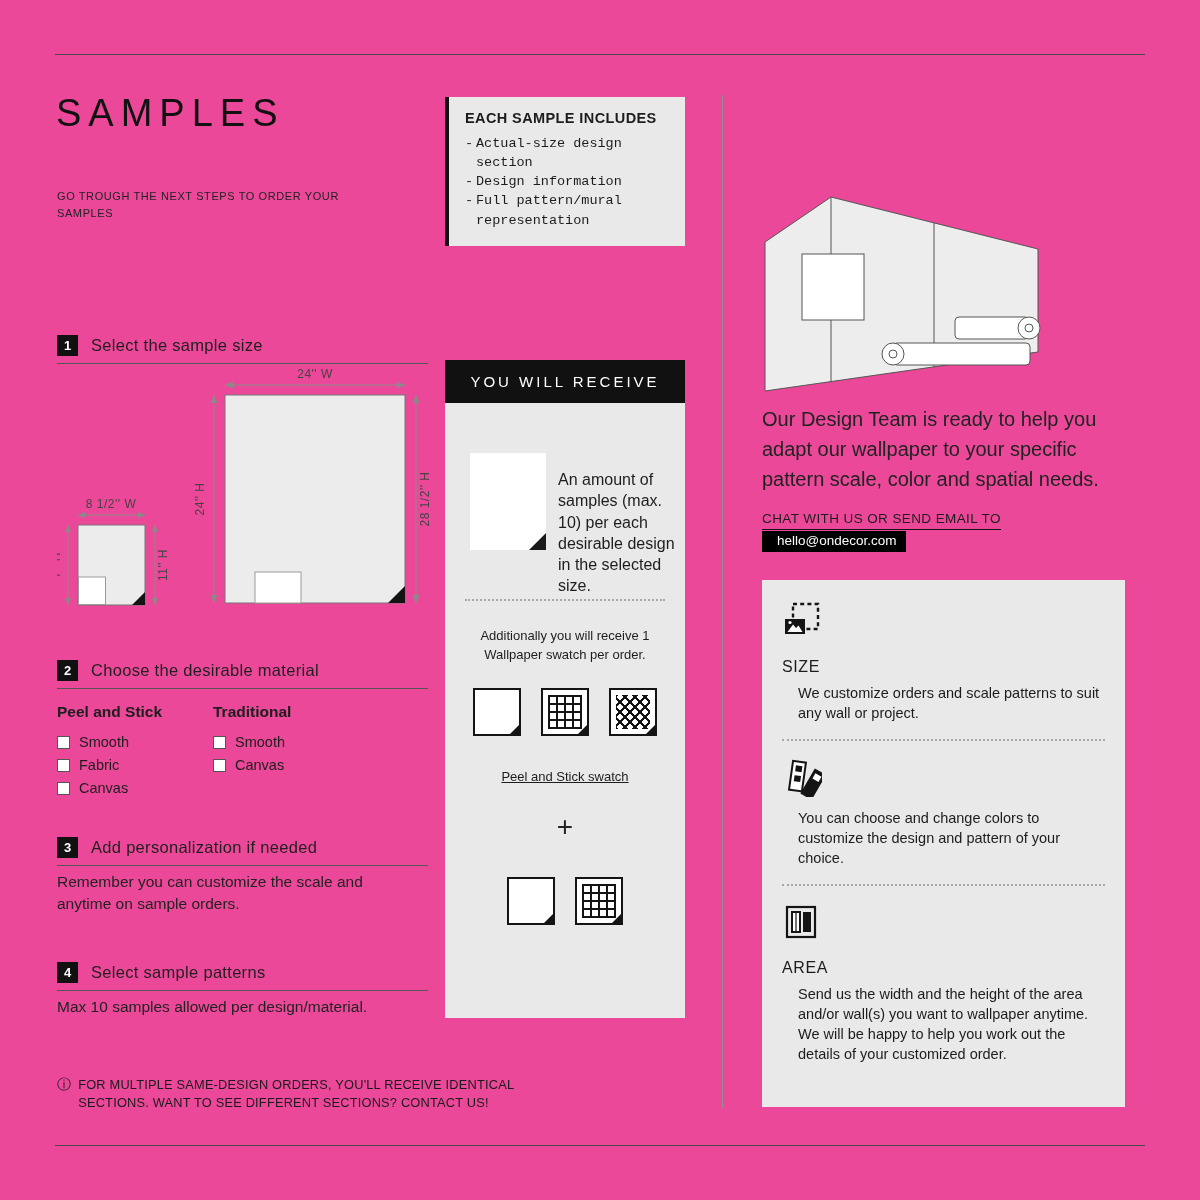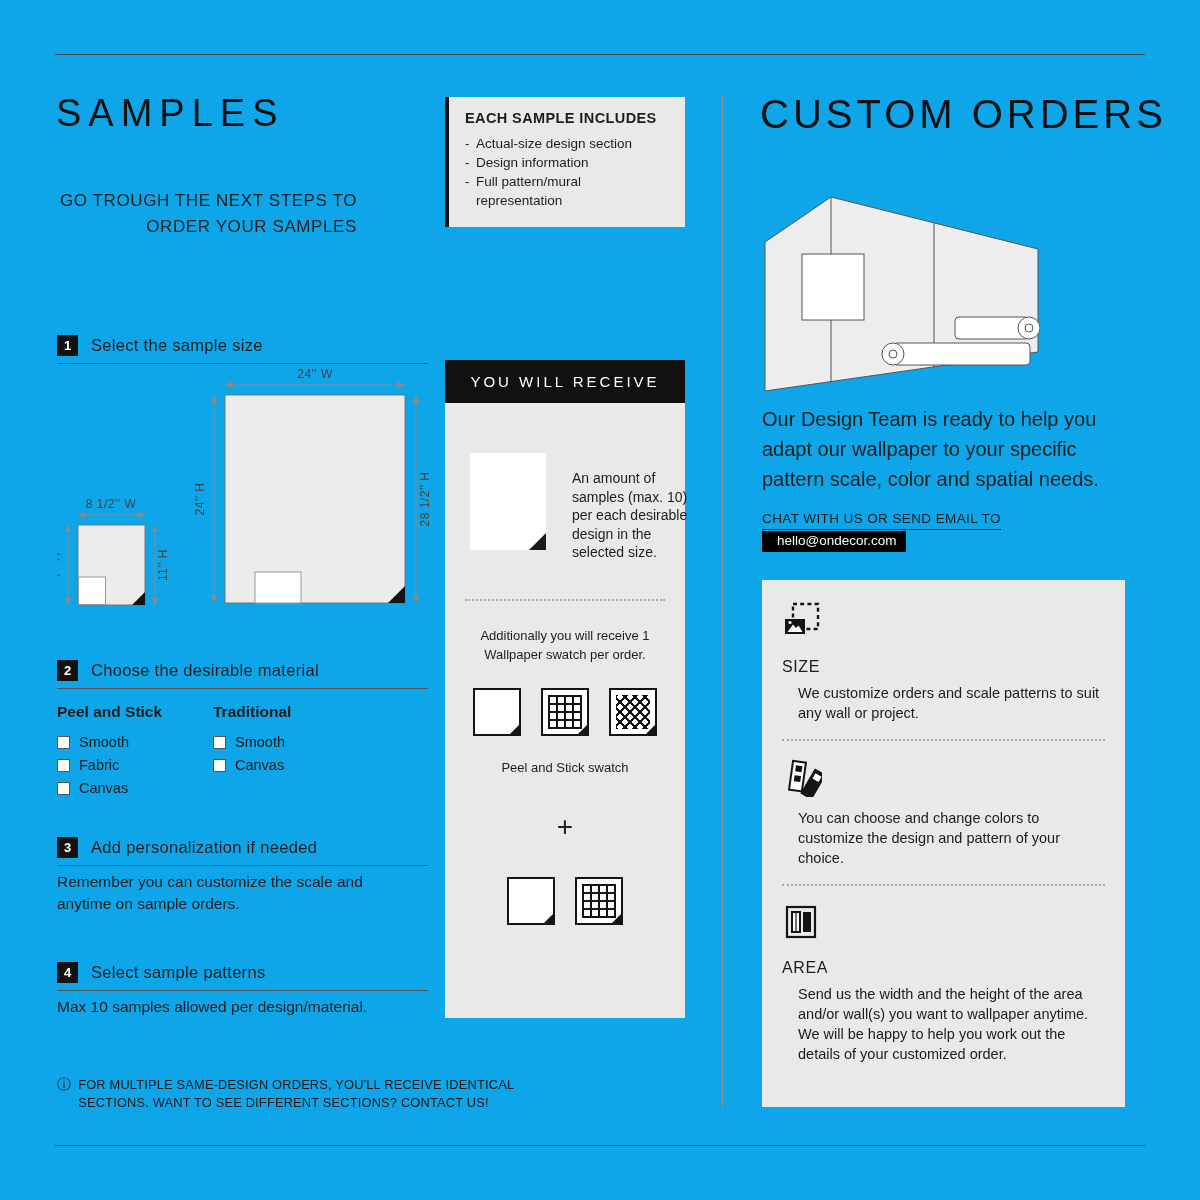--- a/index.html
+++ b/index.html
@@ -1,29 +1,29 @@
 <!DOCTYPE html>
 <html><head>
 <meta charset="utf-8">
 <style>
   html,body{margin:0;padding:0;}
   body{width:1200px;height:1200px;background:#fff;font-family:"Liberation Sans",sans-serif;color:#1d1d1d;}
-  #page{position:relative;width:1200px;height:1200px;overflow:hidden;background:#0ea5e9;}
+  #page{position:relative;width:1200px;height:1200px;overflow:hidden;background:#ec4899;}
   .abs{position:absolute;}
   .rule{position:absolute;left:55px;width:1090px;height:1px;background:#4a4a4a;}
   .vdiv{position:absolute;left:722px;top:95px;width:1px;height:1013px;background:#8f8f8f;}
 
   
   .big-title{font-size:38px;font-weight:500;letter-spacing:7px;color:#111;}
-  .intro{font-size:17px;line-height:1.5;letter-spacing:0.6px;color:#222;text-align:right;}
+  .intro{font-size:11px;line-height:1.5;letter-spacing:0.6px;color:#222;}
 
   
   .includes{left:445px;top:97px;width:240px;box-sizing:border-box;background:#e9e9e9;border-left:4px solid #111;padding:13px 15px 16px 16px;}
   .includes-title{font-size:14.5px;font-weight:bold;letter-spacing:0.4px;margin-bottom:8px;}
-  .inc-item{font-size:13.5px;line-height:1.42;position:relative;padding-left:11px;}
+  .inc-item{font-size:13.5px;line-height:1.42;position:relative;padding-left:11px;font-family:Liberation Mono, monospace;}
   .inc-item::before{content:"-";position:absolute;left:0;}
 
   
   .step-row{position:absolute;left:57px;width:371px;display:flex;align-items:center;gap:13px;padding-bottom:7px;border-bottom:1px solid #555;}
   .step-num{width:21px;height:21px;background:#111;color:#fff;display:flex;align-items:center;justify-content:center;font-size:13px;font-weight:bold;flex:0 0 21px;}
   .step-label{font-size:16.5px;letter-spacing:0.3px;color:#1f1f1f;}
 
   
   .mat-col{position:absolute;top:694px;margin-top:9px;}
   .mat-head{font-size:15.5px;font-weight:bold;margin-bottom:10px;}
@@ -33,32 +33,32 @@
   .note{position:absolute;left:57px;font-size:15.5px;line-height:1.4;color:#222;}
 
   .footnote{position:absolute;left:57px;top:1076px;width:482px;display:flex;gap:7px;font-size:12.8px;line-height:1.4;letter-spacing:0.2px;color:#1a1a1a;}
   .footnote .i{font-size:14px;line-height:1.25;}
 
   
   .receive-header{position:absolute;left:445px;top:360px;width:240px;height:43px;background:#111;color:#fff;display:flex;align-items:center;justify-content:center;font-size:15px;letter-spacing:3px;}
   .receive-panel{position:absolute;left:445px;top:403px;width:240px;height:615px;background:#e9e9e9;}
   .page-icon{position:absolute;left:25px;top:50px;width:76px;height:97px;background:#fff;}
   .fold{position:absolute;right:0;bottom:0;width:0;height:0;border-left:17px solid transparent;border-bottom:17px solid #1a1a1a;}
-  .recv-text{position:absolute;left:127px;top:66px;width:117px;font-size:14px;line-height:1.33;}
+  .recv-text{position:absolute;left:113px;top:66px;width:117px;font-size:16px;line-height:1.33;}
   .dotted{border-top:2px dotted #a8a8a8;}
   .dot-mid{position:absolute;left:20px;top:196px;width:200px;}
   .addl{position:absolute;left:14px;top:224px;width:212px;text-align:center;font-size:13px;line-height:1.45;}
   .swrow{position:absolute;left:0;width:240px;display:flex;justify-content:center;gap:20px;}
   .swatch{width:48px;height:48px;box-sizing:border-box;border:2px solid #141414;background:#fff;position:relative;}
   .pat{position:absolute;inset:5px;}
   .pat-grid{background-image:repeating-linear-gradient(0deg,#141414 0 2px,transparent 2px 8px),repeating-linear-gradient(90deg,#141414 0 2px,transparent 2px 8px);}
   .pat-cross{background-image:repeating-linear-gradient(45deg,#141414 0 2px,transparent 2px 7px),repeating-linear-gradient(135deg,#141414 0 2px,transparent 2px 7px);}
   .sw-fold{position:absolute;right:-2px;bottom:-2px;width:0;height:0;border-left:13px solid transparent;border-bottom:13px solid #141414;}
   .swlabel{position:absolute;left:0;width:240px;text-align:center;font-size:13px;line-height:1.4;}
-  .swlabel .inner{width:130px;margin:0 auto;}
+  .swlabel .inner{width:130px;margin:9px auto;text-decoration:underline;}
   .plus{position:absolute;left:0;width:240px;text-align:center;font-size:28px;font-weight:300;color:#222;}
 
   
   .custom-intro{position:absolute;left:762px;top:404px;width:368px;font-size:20px;line-height:1.5;color:#222;}
   .chat{position:absolute;left:762px;top:509px;}
   .chat span{display:inline-block;font-size:13.5px;letter-spacing:0.4px;border-bottom:1px solid #111;padding-bottom:3px;}
   .email{position:absolute;left:762px;top:531px;background:#000;color:#fff;font-size:13.5px;padding:2px 9px 4px 15px;}
   .features{position:absolute;left:762px;top:580px;width:363px;height:527px;box-sizing:border-box;background:#e9e9e9;padding:21px 20px;}
   .feat-title{font-size:16px;font-weight:500;letter-spacing:0.6px;margin-top:13px;}
   .feat-text{font-size:14.5px;line-height:1.38;margin-top:7px;color:#1c1c1c;margin-left:16px;}
@@ -207,21 +207,20 @@
       <div class="swatch">
           <div class="sw-fold"></div>
         </div>
       <div class="swatch">
           <div class="pat pat-grid"></div>
           <div class="sw-fold"></div>
         </div>
     </div>
   </div>
 
-  <div class="abs big-title" style="left:760px;top:92px;font-size:40px;letter-spacing:4px;">CUSTOM ORDERS</div>
 
   <svg class="abs" style="left:762px;top:194px;" width="280" height="202" viewBox="0 0 280 202">
     <polygon points="3,48 69,3 276,55 276,158 3,197" fill="#ededed" stroke="#555"></polygon>
     <line x1="69" y1="3" x2="69" y2="188" stroke="#555"></line>
     <line x1="172" y1="29" x2="172" y2="173" stroke="#555"></line>
     <rect x="40" y="60" width="62" height="66" fill="#ffffff" stroke="#555"></rect>
     <rect x="193" y="123" width="74" height="22" rx="4" fill="#ffffff" stroke="#555"></rect>
     <circle cx="267" cy="134" r="11" fill="#ffffff" stroke="#555"></circle>
     <circle cx="267" cy="134" r="4" fill="none" stroke="#555"></circle>
     <rect x="131" y="149" width="137" height="22" rx="4" fill="#ffffff" stroke="#555"></rect>

